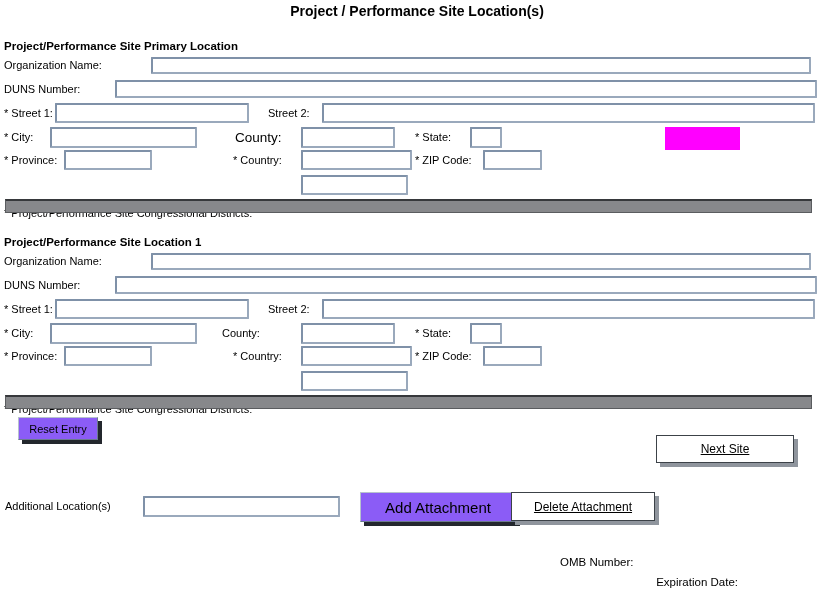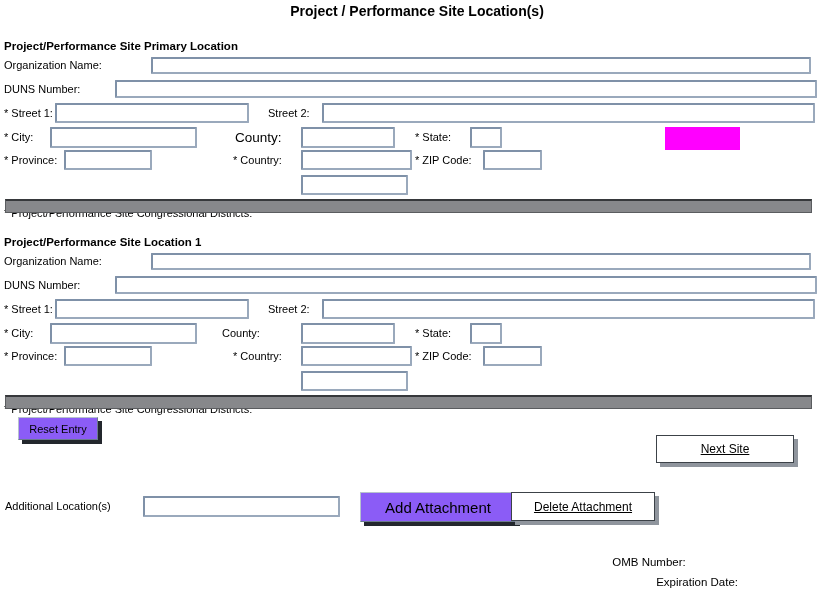--- a/index.html
+++ b/index.html
@@ -67,21 +67,21 @@
     background:#ffffff; border:1.5px solid #3c4248;
     box-shadow:4px 4px 0 #8f959d; font-size:12px; color:#000;text-decoration:underline;
   }
   .reset-entry { left:18px; top:417px; width:80px; height:23px; }
   .next-site   { left:656px; top:435px; width:138px; height:28px; }
   .addl-lbl    { left:5px; top:496px; line-height:21px; font-size:11px; }
   .addl-inp    { left:143px; top:496px; width:197px; height:21px; }
   .add-att     { left:360px; top:492px; width:156px; height:30px; font-size:15px; }
   .del-att     { left:511px; top:492px; width:144px; height:29px; }
   .view-att    { left:660px; top:492px; width:142px; height:29px; }
-  .omb   { top:556px; left:560px; width:178px; text-align:center; font-size:11.5px; }
+  .omb   { top:556px; left:560px; width:178px; text-align:left; font-size:11.5px; }
   .expd  { top:576px; left:560px; width:178px; text-align:right; font-size:11.5px; }
 </style>
 </head>
 <body>
 
 <div class="stage">
 
   <div class="abs page-title">Project / Performance Site Location(s)</div>
 
   <div class="sec" style="top:40px;">

